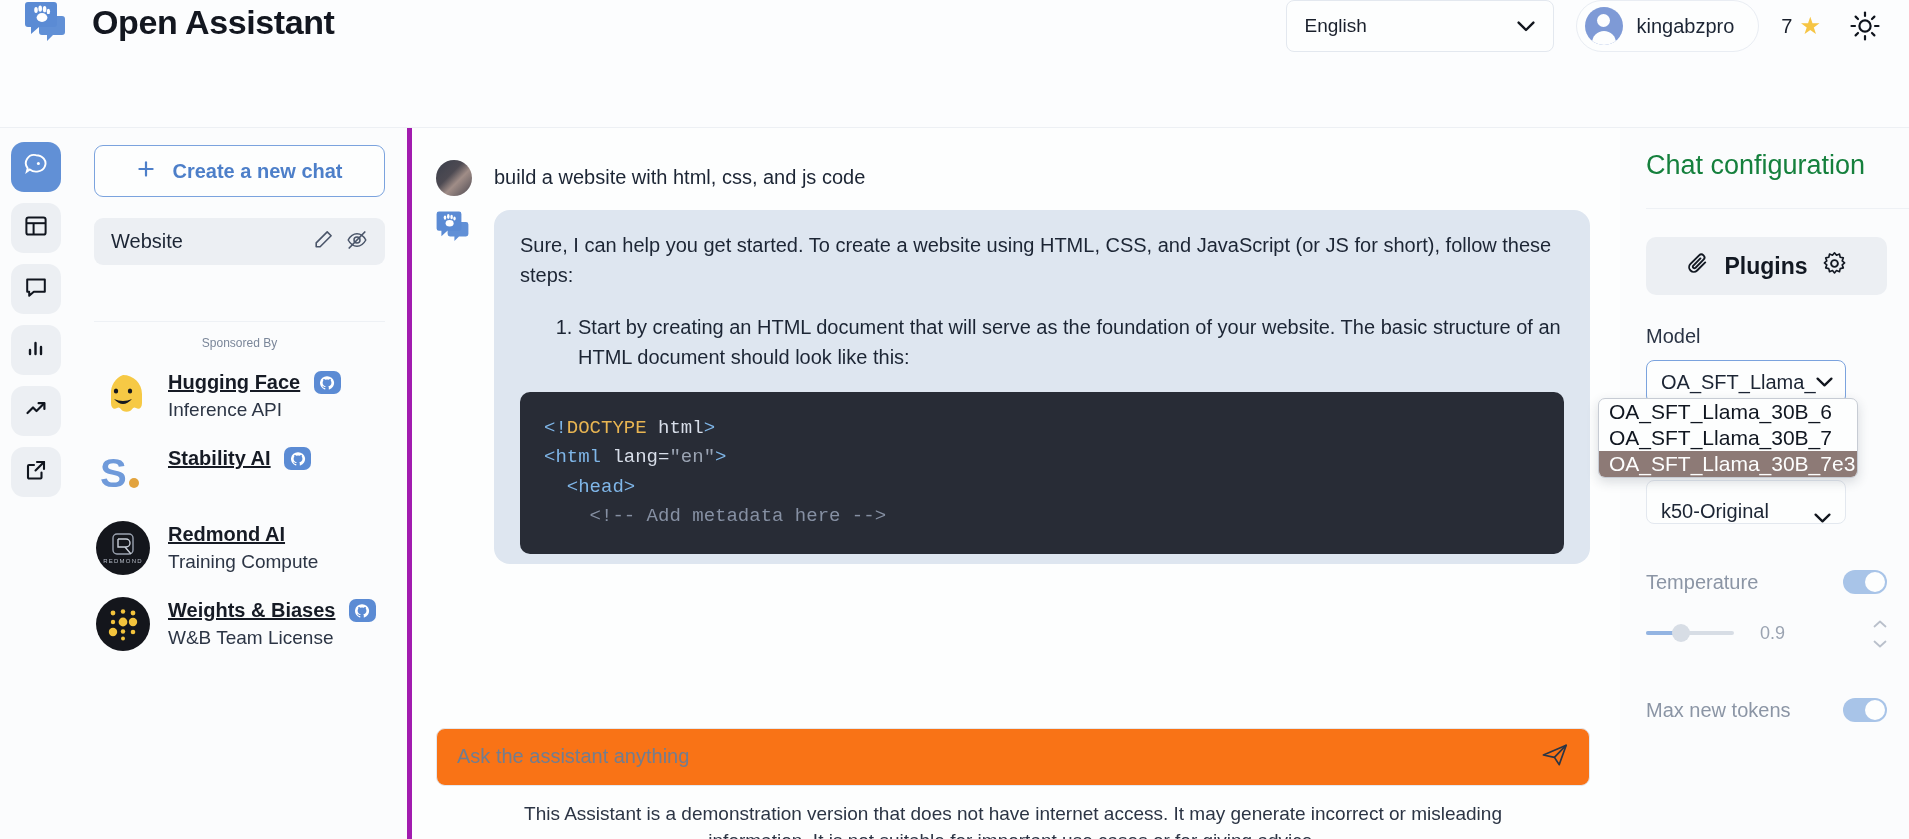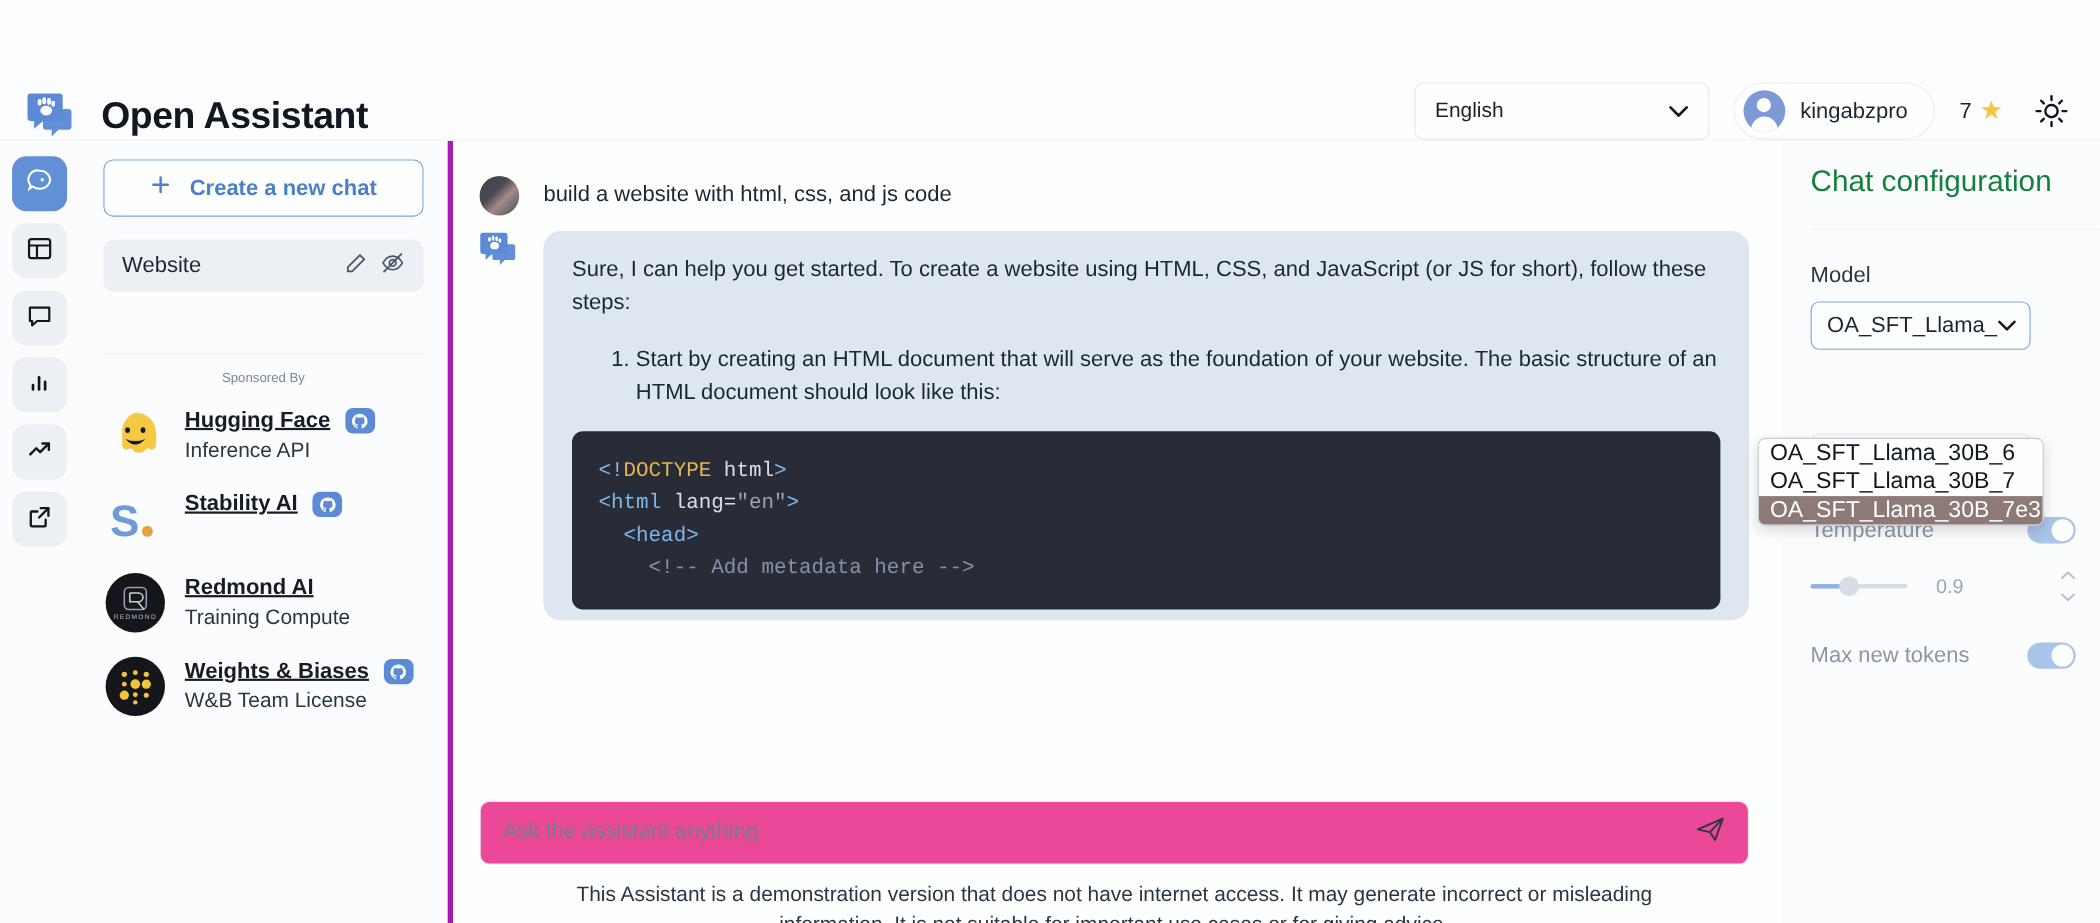--- a/index.html
+++ b/index.html
@@ -6,21 +6,21 @@
   html, body {
     width: 1909px; height: 839px;
     font-family: "Liberation Sans", sans-serif;
     background: #fbfcfd;
     overflow: hidden;
     color: #1a202c;
   }
   
   #header {
     height: 128px; width: 100%;
-    display: flex; align-items: flex-end;
+    display: flex; align-items: flex-start;
     background: #fcfdfe;
     border-bottom: 1px solid #edf0f4;
     padding: 0 28px 0 24px;
     position: relative;
   }
   .brand { display: flex; align-items: center; gap: 22px; }
   .brand-logo { width: 46px; height: 44px; position: relative; }
   .brand-title { font-size: 34px; font-weight: bold; letter-spacing: -0.4px; color: #131720; }
   .header-right { margin-left: auto; display: flex; align-items: center; gap: 22px; padding-left: 20px; }
   .lang-select {
@@ -127,21 +127,21 @@
   .c-str { color: #9aa3b2; }
   .c-plain { color: #d8dee9; }
   .c-comment { color: #8690a3; margin-top: 42px; }
 
   
   #composer-wrap {
     position: absolute; left: 0; right: 0; bottom: 0;
     background: #fdfefe; padding: 0 30px 12px 24px;
   }
   .composer {
-    height: 58px; border: 1px solid #e3e8ef; border-radius: 9px; background: #ec4899;
+    height: 58px; border: 1px solid #e3e8ef; border-radius: 9px; background: #f97316;
     display: flex; align-items: center; padding: 0 20px;
   }
   .composer input {
     border: 0; outline: 0; flex: 1; font-size: 20px; background: transparent;
     font-family: "Liberation Sans", sans-serif; color: #1c2534;
   }
   .composer input::placeholder { color: #717d90; }
   .disclaimer {
     text-align: center; font-size: 19px; color: #2c3545; line-height: 1.45;
     padding: 14px 80px 0 80px;
@@ -166,21 +166,21 @@
   }
   .select-box .chev { margin-left: auto; }
   .select-box.plain { border-color: #e3e8ef; align-items: flex-end; }
   .dropdown {
     position: absolute; left: -22px; top: 270px; width: 260px; z-index: 30;
     background: #fdfefe; border: 1px solid #c7ccd4; border-radius: 7px;
     box-shadow: 0 4px 12px rgba(25,35,55,.16); overflow: hidden;
   }
   .dropdown-opt { font-size: 21px; padding: 1px 10px; color: #101620; cursor: pointer; white-space: nowrap; }
   .dropdown-opt.sel { background: #8d7a76; color: #fdfefe; }
-  .toggle-row { display: flex; align-items: flex-start; margin-top: 30px; width: 241px; }
+  .toggle-row { display: flex; align-items: flex-start; margin-top: 44px; width: 241px; }
   .toggle-label { font-size: 20px; color: #8b95a5; line-height: 1.45; max-width: 150px; }
   .switch {
     margin-left: auto; width: 44px; height: 24px; border-radius: 12px; background: #a8c4e8;
     position: relative; flex: none; cursor: pointer; margin-top: 2px;
   }
   .switch::after {
     content: ""; position: absolute; right: 2px; top: 2px; width: 20px; height: 20px;
     border-radius: 50%; background: #fdfefe;
   }
   .slider-row { display: flex; align-items: center; margin-top: 17px; width: 241px; gap: 10px; }
@@ -470,20 +470,34 @@
         </span>
       </div>
       <div class="disclaimer">This Assistant is a demonstration version that does not have internet access. It may generate incorrect or misleading information. It is not suitable for important use cases or for giving advice.</div>
     </div>
   </div>
 
   <div id="config">
     <div class="config-title">Chat configuration</div>
     <div class="config-sep"></div>
 
+    <div class="plugins-btn">
+      <span>
+        <svg width="24" height="24" viewBox="0 0 24 24">
+            <path d="M19.2 11.4 L11.1 19.5 a4.6 4.6 0 0 1 -6.6 -6.6 L13.1 4.3 a3.1 3.1 0 0 1 4.4 4.4 L9.3 17 a1.6 1.6 0 0 1 -2.2 -2.2 L14.4 7.4" stroke="#121822" stroke-width="1.9" fill="none" stroke-linecap="round" stroke-linejoin="round"></path>
+          </svg>
+      </span>
+      <span>Plugins</span>
+      <span>
+        <svg width="25" height="25" viewBox="0 0 25 25">
+            <circle cx="12.5" cy="12.5" r="3.4" stroke="#121822" stroke-width="1.9" fill="none"></circle>
+            <path d="M12.5 1.8 l2 2.4 l3-1.1 l0.7 3.1 l3.1 0.7 l-1.1 3 l2.4 2 l-2.4 2 l1.1 3 l-3.1 0.7 l-0.7 3.1 l-3-1.1 l-2 2.4 l-2-2.4 l-3 1.1 l-0.7-3.1 l-3.1-0.7 l1.1-3 l-2.4-2 l2.4-2 l-1.1-3 l3.1-0.7 l0.7-3.1 l3 1.1z" stroke="#121822" stroke-width="1.6" fill="none" stroke-linejoin="round"></path>
+          </svg>
+      </span>
+    </div>
 
     <div class="field-label">Model</div>
     <div class="select-box">
       <span>OA_SFT_Llama_</span>
       <span class="chev">
         <svg width="17" height="10" viewBox="0 0 17 10">
             <path d="M1.6 1.6 L8.5 8.4 L15.4 1.6" stroke="#12161e" stroke-width="2.3" fill="none" stroke-linecap="round" stroke-linejoin="round"></path>
           </svg>
       </span>
     </div>

